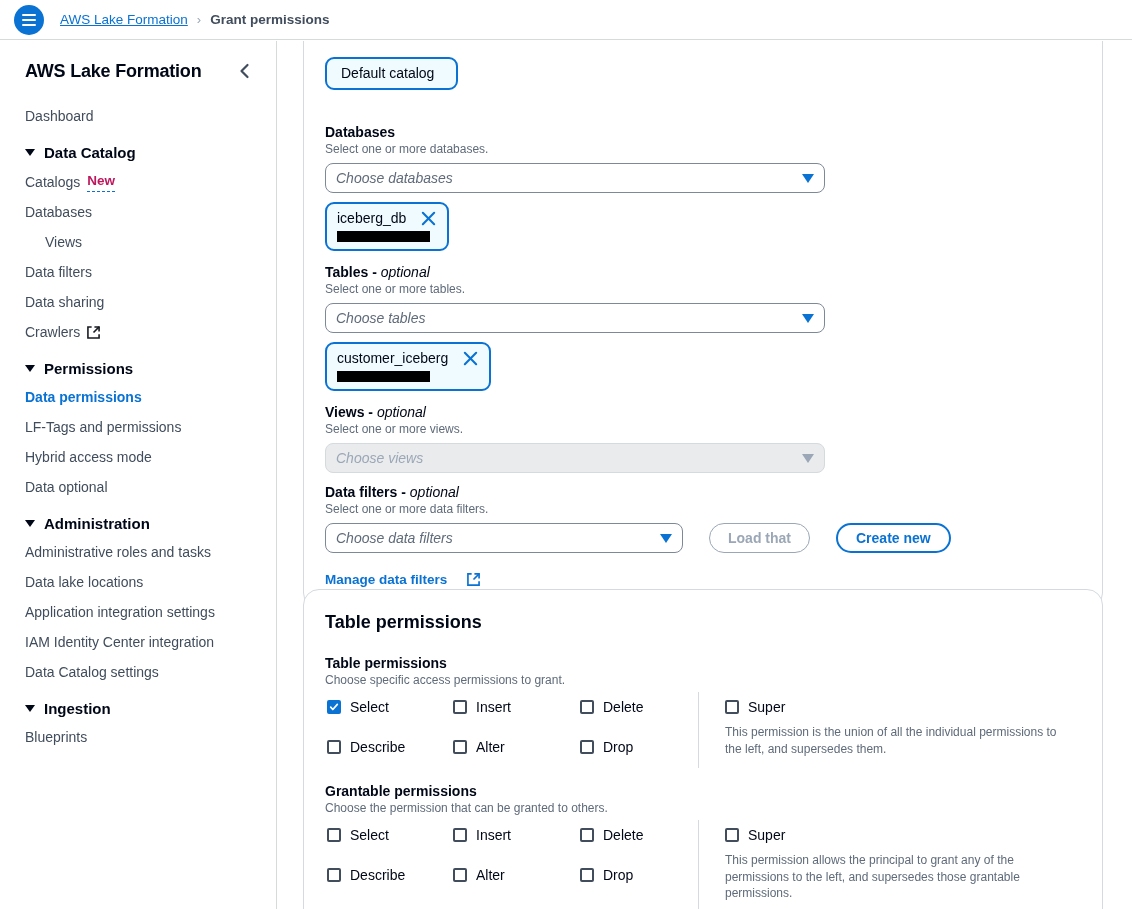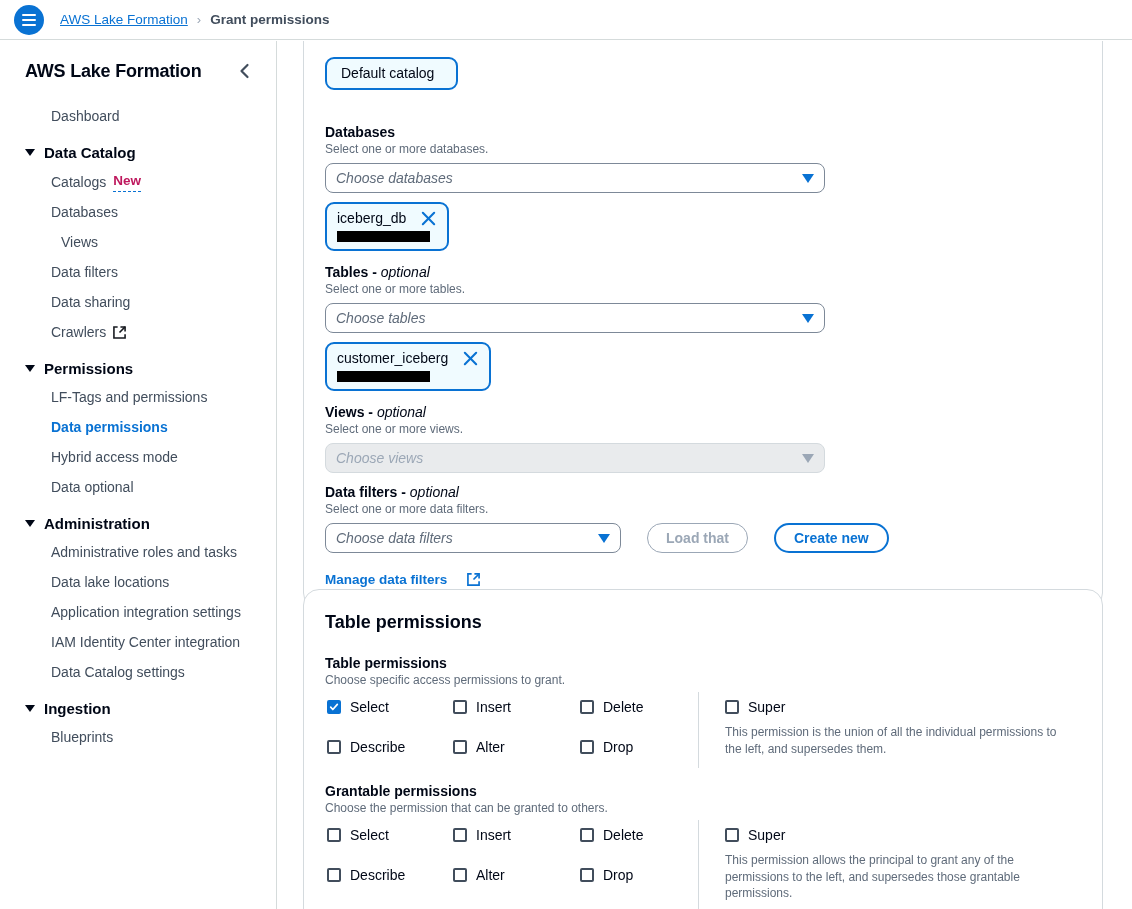--- a/index.html
+++ b/index.html
@@ -42,22 +42,22 @@
     padding-top: 18px;
     overflow: hidden;
   }
   #side-head {
     display: flex; align-items: center; justify-content: space-between;
     padding: 0 20px 0 25px; margin-bottom: 18px;
   }
   #side-title { font-size: 18px; font-weight: bold; color: #000716; letter-spacing: -0.2px; }
   #collapse-btn { cursor: pointer; padding: 4px 6px; display: flex; align-items: center; }
   .nav-item {
-    font-size: 14px; color: #414d5c; padding: 5px 35px; cursor: pointer; line-height: 20px;
-    display: flex; align-items: center; gap: 7px; margin-left: 16px;
+    font-size: 14px; color: #414d5c; padding: 5px 25px; cursor: pointer; line-height: 20px;
+    display: flex; align-items: center; gap: 7px;
   }
   .nav-item.indent { padding-left: 45px; }
   .nav-item.active { color: #0972d3; font-weight: bold; }
   .nav-group {
     font-size: 15px; font-weight: bold; color: #000716;
     padding: 13px 25px 5px 25px; display: flex; align-items: center; gap: 9px; cursor: pointer;
   }
   .caret {
     width: 0; height: 0; border-left: 5px solid transparent; border-right: 5px solid transparent;
     border-top: 7px solid #000716; flex: none;
@@ -84,21 +84,21 @@
   .field-label { font-size: 14px; font-weight: bold; color: #000716; margin-bottom: 1px; }
   .field-label i { font-weight: normal; font-style: italic; }
   .field-desc { font-size: 12px; color: #5f6b7a; margin-bottom: 6px; line-height: 16px; }
 
   .select {
     width: 500px; height: 30px; border: 1px solid #7d8998; border-radius: 8px;
     background: #fff; display: flex; align-items: center; padding: 0 10px;
     font-size: 14px; color: #5f6b7a; font-style: italic; cursor: pointer;
     justify-content: space-between;
   }
-  .select.narrow { width: 296px; gap: 11px; }
+  .select.narrow { width: 358px; gap: 11px; }
   .select.disabled { background: #e9ebed; border-color: #d4dade; color: #9ba7b6; cursor: default; }
   .arrow-down {
     width: 0; height: 0; border-left: 6px solid transparent; border-right: 6px solid transparent;
     border-top: 9px solid #0972d3; flex: none;
   }
   .select.disabled .arrow-down { border-top-color: #9ba7b6; }
 
   .token {
     display: inline-block; border: 2px solid #0972d3; border-radius: 9px;
     background: #f0fbff; padding: 6px 10px 7px 10px; margin-top: 9px;
@@ -182,22 +182,22 @@
           <path d="M8 1 H13 V6" stroke="#16191f" stroke-width="1.7" fill="none"></path>
           <path d="M7 7 L13 1" stroke="#16191f" stroke-width="1.7" fill="none"></path>
         </svg>
     </span>
   </div>
 
   <div class="nav-group">
     <span class="caret"></span>
     <span>Permissions</span>
   </div>
+  <div class="nav-item active">Data permissions</div>
   <div class="nav-item">LF-Tags and permissions</div>
-  <div class="nav-item active">Data permissions</div>
   <div class="nav-item">Hybrid access mode</div>
   <div class="nav-item">Data optional</div>
 
   <div class="nav-group">
     <span class="caret"></span>
     <span>Administration</span>
   </div>
   <div class="nav-item">Administrative roles and tasks</div>
   <div class="nav-item">Data lake locations</div>
   <div class="nav-item">Application integration settings</div>

